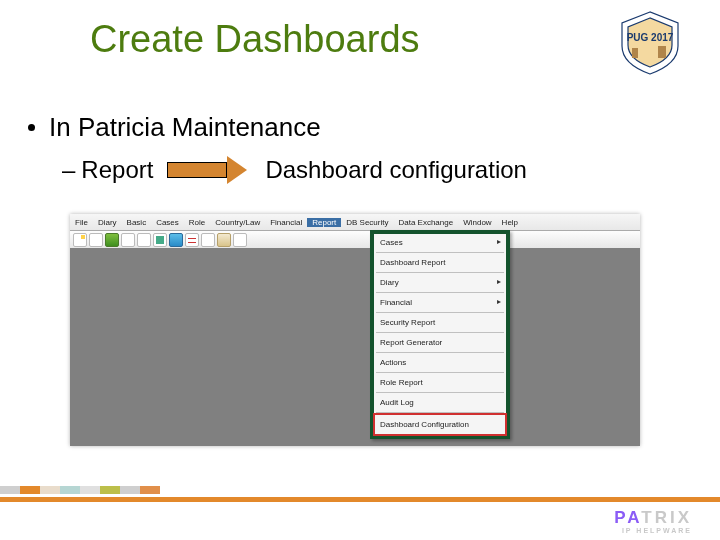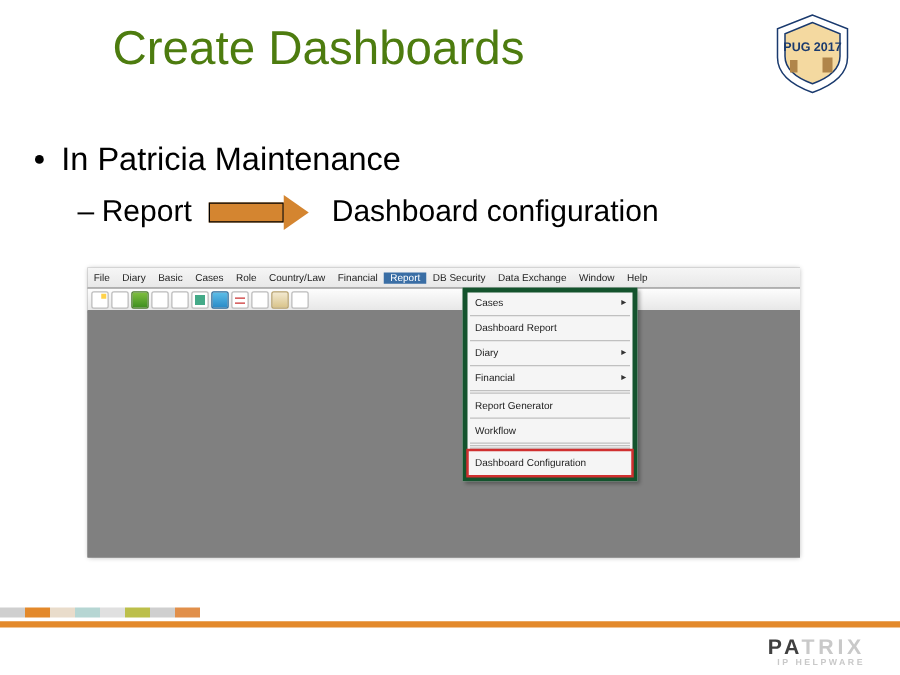--- a/index.html
+++ b/index.html
@@ -215,21 +215,21 @@
     right: 28px;
     bottom: 6px;
     font-size: 17px;
     font-weight: 600;
     letter-spacing: 3px;
     color: #c9c9c9;
     text-align: right;
     line-height: 1;
   }
   .footer-logo .accent {
-    color: #404040;
+    color: #8b5cf6;
   }
   .footer-logo .sub {
     font-size: 7px;
     letter-spacing: 2px;
     display: block;
     margin-top: 1px;
   }
 </style>
 </head>
 <body>
@@ -293,26 +293,29 @@
     <div class="gray-area"></div>
     <div class="dropdown" id="dropdown">
         <div class="ditem sub">Cases</div>
         <div class="sep"></div>
         <div class="ditem">Dashboard Report</div>
         <div class="sep"></div>
         <div class="ditem sub">Diary</div>
         <div class="sep"></div>
         <div class="ditem sub">Financial</div>
         <div class="sep"></div>
+        <div class="ditem">Security Report</div>
         <div class="sep"></div>
         <div class="ditem">Report Generator</div>
         <div class="sep"></div>
-        <div class="ditem">Workflow</div>
-        <div class="sep"></div>
-        <div class="sep"></div>
+        <div class="ditem">Actions</div>
+        <div class="sep"></div>
+        <div class="ditem">Role Report</div>
+        <div class="sep"></div>
+        <div class="ditem">Audit Log</div>
         <div class="sep"></div>
         <div class="ditem highlight">Dashboard Configuration</div>
       </div>
   </div>
 
   <div class="divider-stripes" id="stripes">
       <div style="background: rgb(207, 207, 207); width: 20px;"></div>
       <div style="background: rgb(227, 137, 43); width: 20px;"></div>
       <div style="background: rgb(233, 220, 203); width: 20px;"></div>
       <div style="background: rgb(182, 214, 211); width: 20px;"></div>

